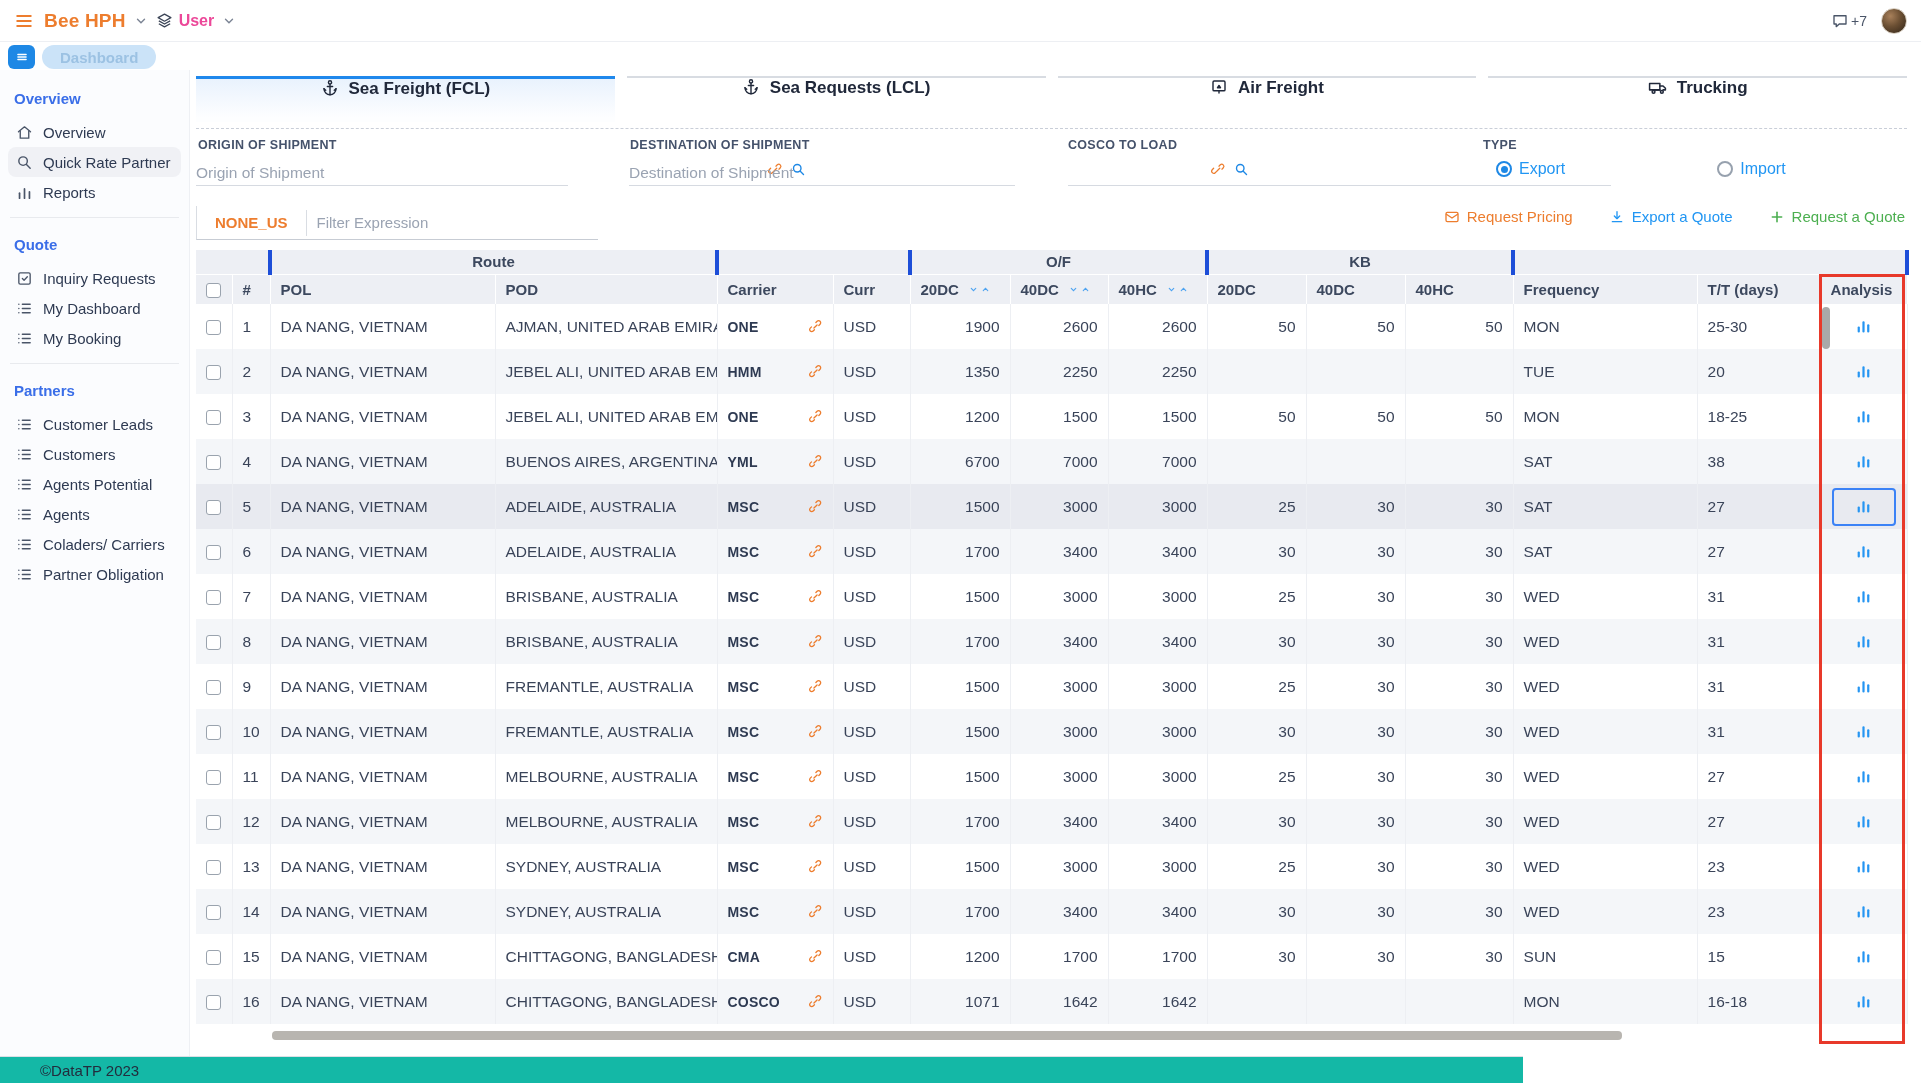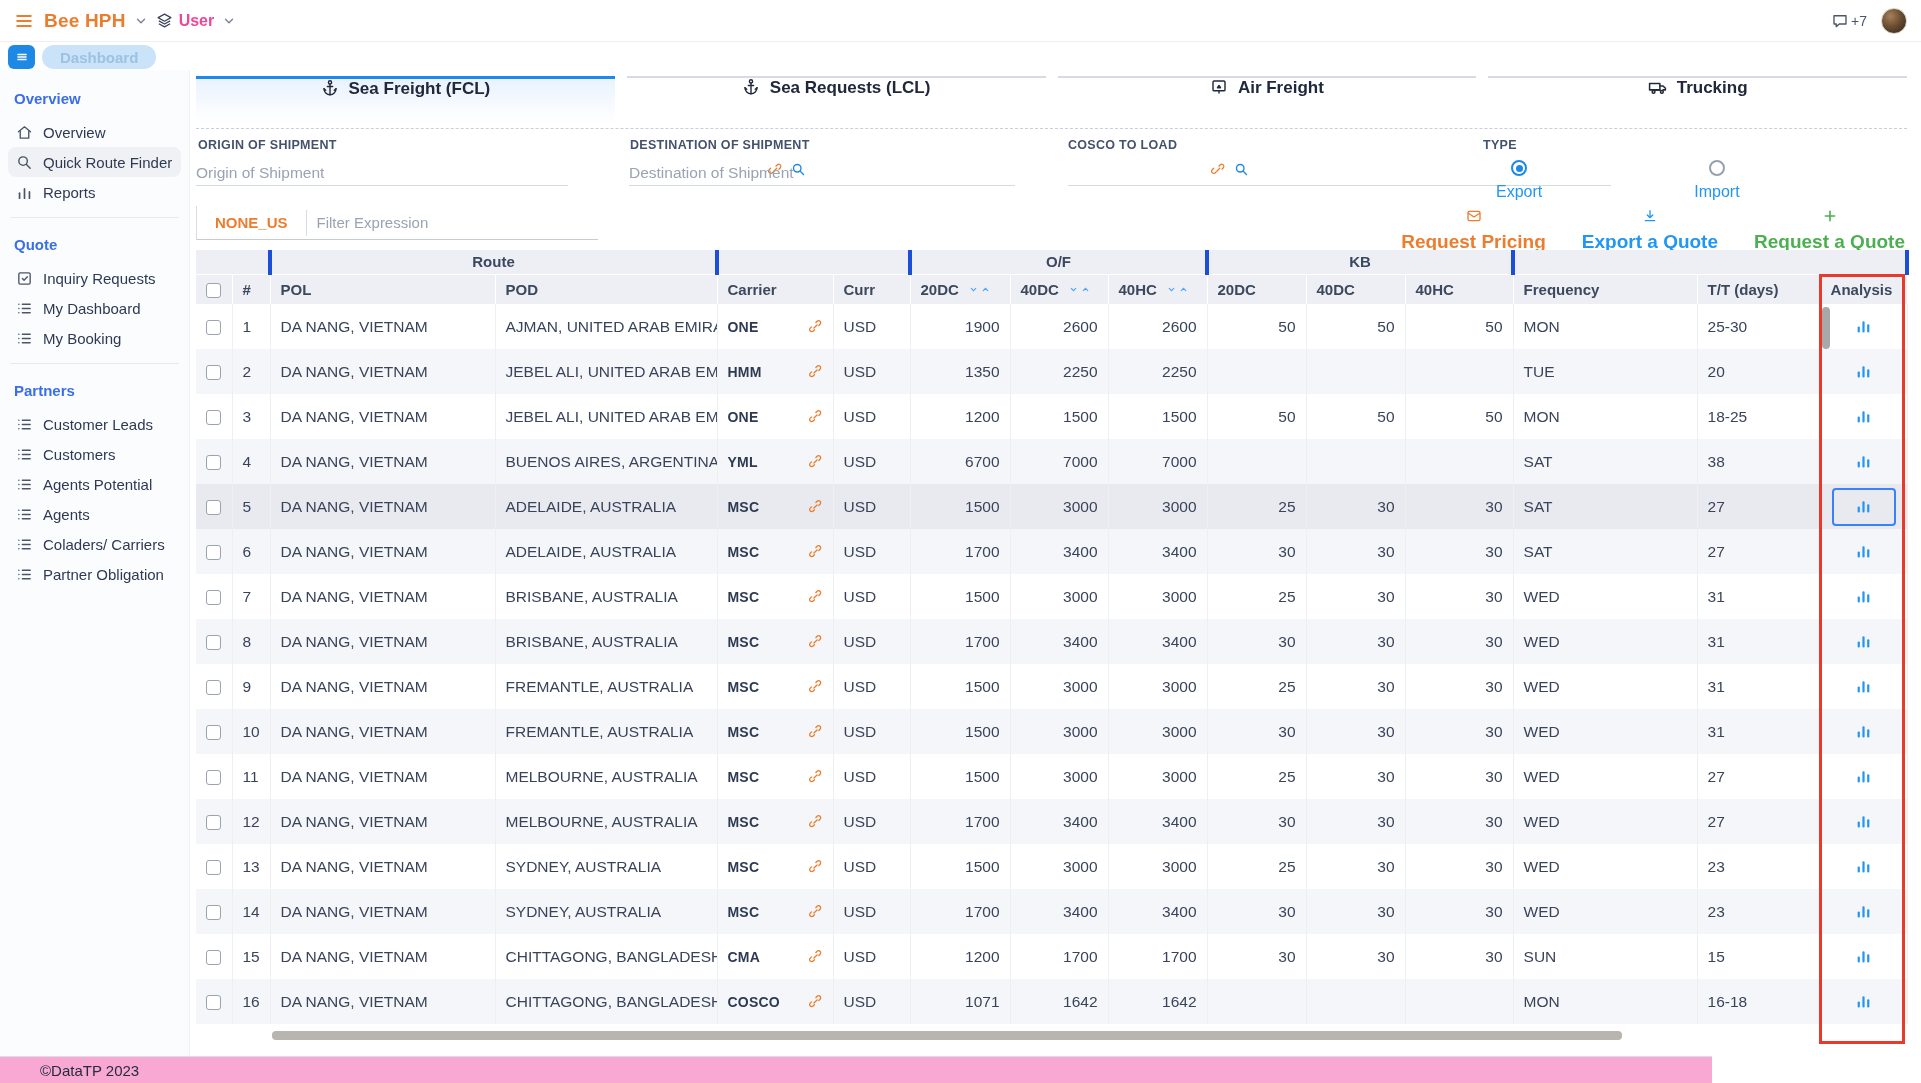--- a/index.html
+++ b/index.html
@@ -41,34 +41,34 @@
 
   
   .form { position:absolute; left:0; top:60px; width:1731px; height:72px; }
   .f-label { position:absolute; font-size:12.5px; font-weight:bold; color:#45526b; letter-spacing:.3px; top:8px; }
   .f-input { position:absolute; top:30px; height:26px; border:none; border-bottom:1px solid #d6dae1; background:transparent; font-size:15.5px; color:#2e3a52; outline:none; font-family:inherit; }
   .f-input::placeholder { color:#9aa3b2; }
   .f-icons { position:absolute; top:32px; display:flex; gap:8px; align-items:center; }
   .lnk { color:#ED7D2E; display:flex; }
   .mag { color:#1e88e5; display:flex; }
   .radios { position:absolute; top:30px; left:1306px; display:flex; gap:152px; }
-  .radio { display:flex; align-items:center; gap:7px; font-size:16px; color:#2196f3; cursor:pointer;flex-direction:column; }
+  .radio { display:flex; align-items:center; gap:7px; font-size:16px; color:#2196f3; cursor:pointer; }
   .rdot { width:16px; height:16px; border-radius:50%; border:2px solid #97a1ae; position:relative; }
   .radio.sel .rdot { border-color:#1e88e5; }
   .radio.sel .rdot::after { content:""; position:absolute; left:2.5px; top:2.5px; width:7px; height:7px; border-radius:50%; background:#1e88e5; }
 
   
   .toolbar { position:absolute; left:0; top:132px; width:1731px; height:44px; }
   .scope-box { position:absolute; left:6px; top:4px; width:402px; height:34px; display:flex; align-items:center; border-left:1px solid #d9dde3; border-bottom:1px solid #c7ccd4; }
   .scope { color:#ED7D2E; font-weight:bold; font-size:15px; padding:0 18px; }
   .scope-div { width:1px; height:26px; background:#d9dde3; }
   .filter-inp { flex:1; border:none; outline:none; background:transparent; font-size:15px; color:#2e3a52; padding:0 10px; font-family:inherit; }
   .filter-inp::placeholder { color:#9aa3b2; }
   .tb-actions { position:absolute; right:16px; top:6px; display:flex; gap:36px; align-items:center; }
-  .act { display:flex; align-items:center; gap:7px; font-size:19px; font-weight:bold; cursor:pointer;flex-direction:column; }
+  .act { display:flex; align-items:center; gap:7px; font-size:15px; font-weight:normal; cursor:pointer; }
   .act .icn { display:flex; }
   .act.orange { color:#ED7D2E; }
   .act.blue { color:#2196f3; }
   .act.green { color:#4caf50; }
 
   
   .table-zone { position:absolute; left:196px; top:250px; width:1711px; height:796px; }
   table { border-collapse:collapse; table-layout:fixed; width:1711px; }
   th, td { overflow:hidden; white-space:nowrap; }
   .ghead th { background:#edeff4; height:24px; font-size:15px; font-weight:bold; color:#3c485e; text-align:center; border-right:4px solid #1d4ed8; }
@@ -83,21 +83,21 @@
   .car-code { font-weight:bold; font-size:14px; color:#2e3a52; letter-spacing:.2px; }
   .sorts { display:inline-flex; gap:3px; margin-left:10px; color:#4da3f1; vertical-align:1px; }
   .abox { display:inline-flex; align-items:center; justify-content:center; width:64px; height:38px; border-radius:4px; cursor:pointer; }
   .abox.on { border:2px solid #3b82f6; }
   .bars { color:#2595f2; display:flex; }
   .red-rect { position:absolute; left:1623px; top:24px; width:86px; height:770px; border:3px solid #e8392a; pointer-events:none; }
   .vthumb { position:absolute; left:1626px; top:57px; width:8px; height:42px; background:#a9a9a9; border-radius:4px; }
   .hthumb { position:absolute; left:76px; top:781px; width:1350px; height:9px; background:#b8b5b0; border-radius:4px; }
 
   
-  .footer { position:absolute; left:0; top:1056px; width:1712px; height:27px; background:#f9a8d4; border-top:1px solid #dcdfe5; display:flex; align-items:center; padding-left:40px; font-size:15px; color:#232c3d; }
+  .footer { position:absolute; left:0; top:1056px; width:1523px; height:27px; background:#14b8a6; border-top:1px solid #dcdfe5; display:flex; align-items:center; padding-left:40px; font-size:15px; color:#232c3d; }
 
   .icn svg { display:block; }
 </style>
 </head>
 <body>
 
 <div class="app">
 
   <header class="topbar">
     <span class="hamburger icn">
@@ -161,21 +161,21 @@
         </span>
         <span>Overview</span>
       </div>
       <div class="sb-item active">
         <span class="icn ">
           <svg width="17" height="17" viewBox="0 0 24 24" fill="none" stroke="currentColor" stroke-linecap="round" stroke-linejoin="round" stroke-width="2">
             <circle cx="10" cy="10" r="6"></circle>
             <line x1="14.8" y1="14.8" x2="20" y2="20"></line>
           </svg>
         </span>
-        <span>Quick Route Finder</span>
+        <span>Quick Rate Partner</span>
       </div>
       <div class="sb-item">
         <span class="icn ">
           <svg width="17" height="17" viewBox="0 0 24 24" fill="none" stroke="currentColor" stroke-linecap="round" stroke-linejoin="round" stroke-width="2.4">
             <path d="M5 20v-7"></path>
             <path d="M12 20V7"></path>
             <path d="M19 20v-9"></path>
           </svg>
         </span>
         <span>Reports</span>

